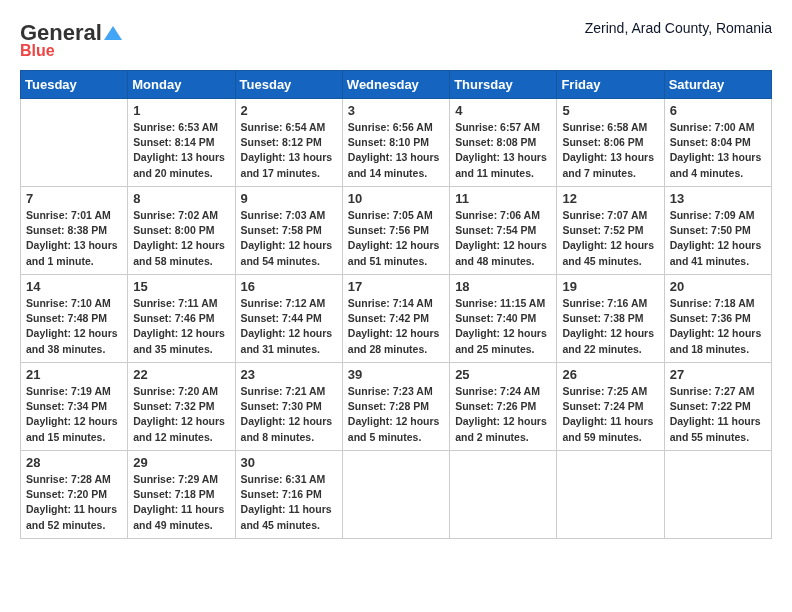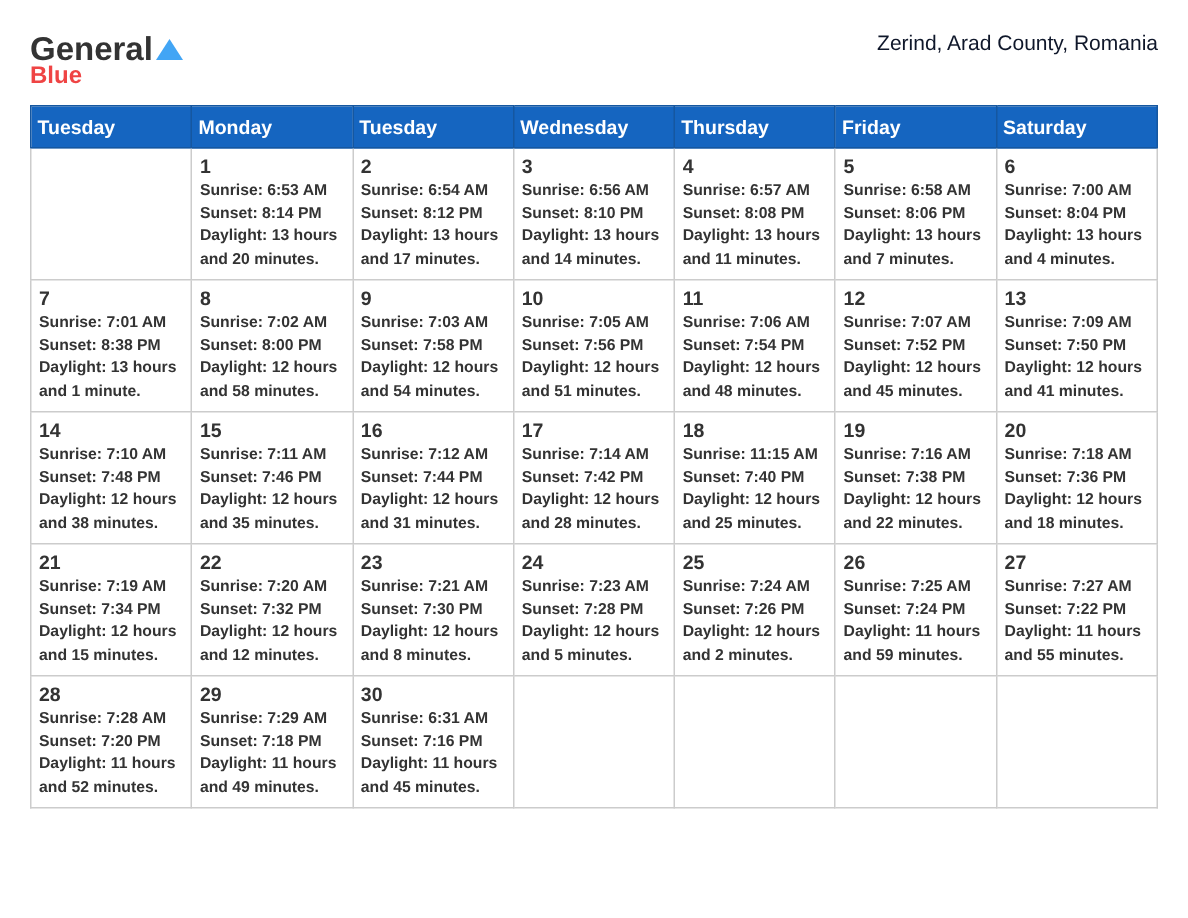--- a/index.html
+++ b/index.html
@@ -268,21 +268,21 @@
 and 12 minutes.</div>
         </td>
         <td>
           <div class="day-num">23</div>
           <div class="day-info">Sunrise: 7:21 AM
 Sunset: 7:30 PM
 Daylight: 12 hours
 and 8 minutes.</div>
         </td>
         <td>
-          <div class="day-num">24</div>
+          <div class="day-num">39</div>
           <div class="day-info">Sunrise: 7:23 AM
 Sunset: 7:28 PM
 Daylight: 12 hours
 and 5 minutes.</div>
         </td>
         <td>
           <div class="day-num">25</div>
           <div class="day-info">Sunrise: 7:24 AM
 Sunset: 7:26 PM
 Daylight: 12 hours

